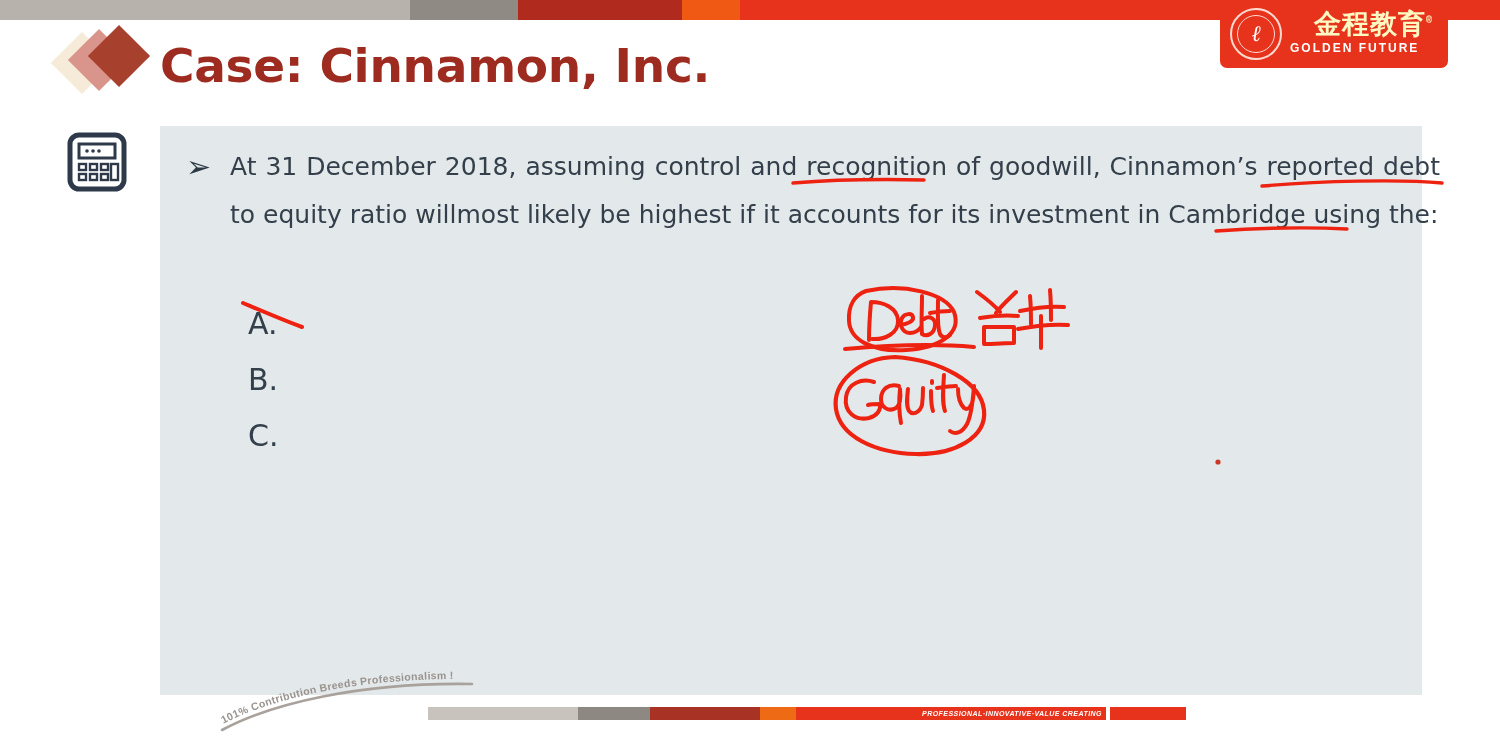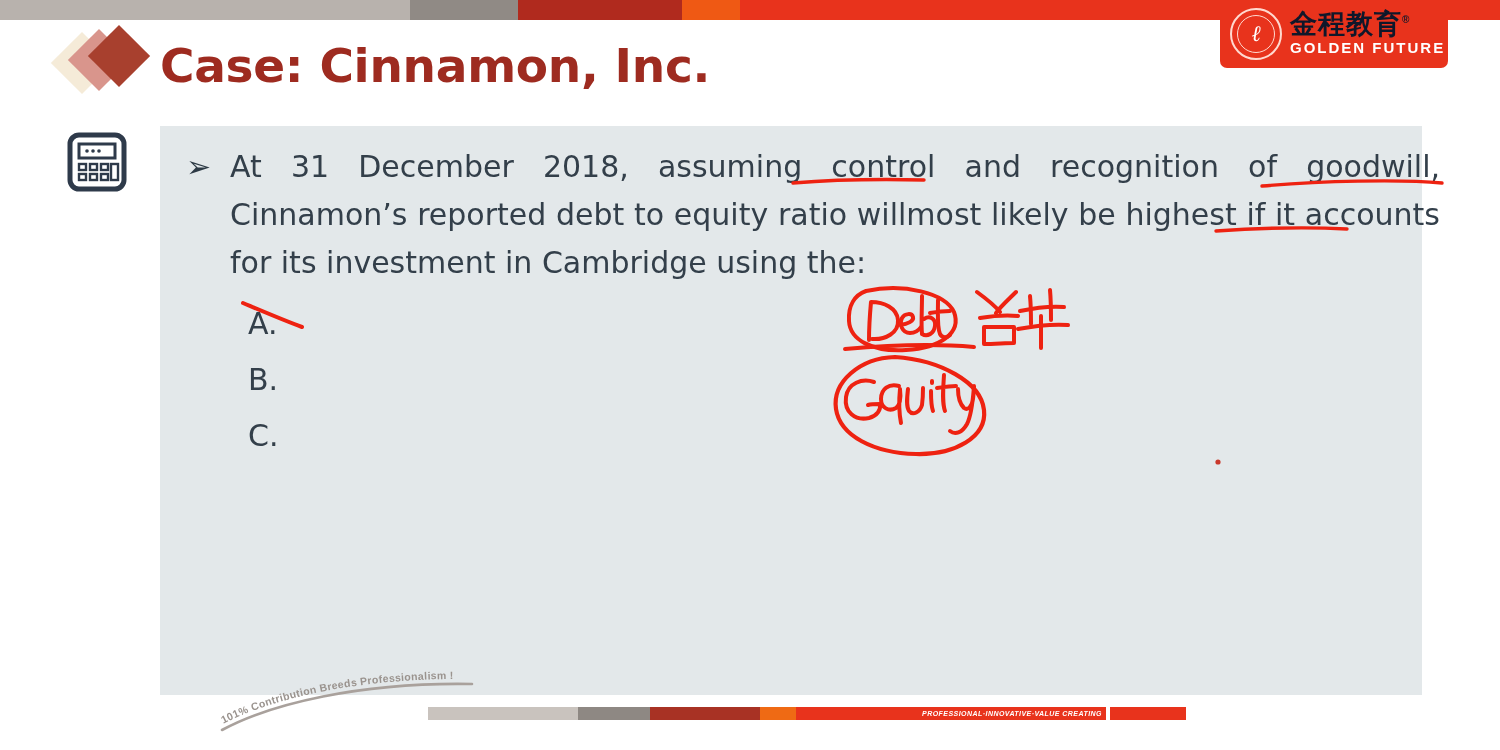--- a/index.html
+++ b/index.html
@@ -27,24 +27,24 @@
     border:2px solid #ffd9cf;
     display:flex;align-items:center;justify-content:center;
     flex:0 0 auto;margin-right:8px;position:relative;
   }
   .logo-seal::before{
     content:"";position:absolute;left:5px;top:5px;right:5px;bottom:5px;
     border-radius:50%;border:1px solid #ffd9cf;
   }
   .logo-seal span{color:#fff;font-size:22px;font-style:italic;font-family:"Liberation Serif",serif;line-height:1;}
   .logo-txt{display:flex;flex-direction:column;justify-content:center;}
-  .logo-cn{color:#0f172a;font-size:27px;font-weight:bold;letter-spacing:1px;line-height:1.05;
-           font-family:Liberation Sans, sans-serif;white-space:nowrap;}
+  .logo-cn{color:#fef9c3;font-size:27px;font-weight:bold;letter-spacing:1px;line-height:1.05;
+           font-family:Liberation Mono, monospace;white-space:nowrap;margin-left:24px;}
   .logo-cn sup{font-size:10px;vertical-align:super;}
-  .logo-en{color:#ffffff;font-size:15px;font-weight:bold;letter-spacing:2.0px;line-height:1.25;white-space:nowrap;}
+  .logo-en{color:#ffffff;font-size:12px;font-weight:bold;letter-spacing:2.0px;line-height:1.25;white-space:nowrap;}
 
   
   .diamonds{position:absolute;left:58px;top:30px;width:108px;height:68px;}
   .dia{position:absolute;width:44px;height:44px;transform:rotate(45deg);}
   .dia.d1{left:2px;top:11px;background:#F5EBD8;}
   .dia.d2{left:19px;top:8px;background:#D9958C;}
   .dia.d3{left:39px;top:4px;background:#A8402E;}
   .slide-title{
     position:absolute;left:160px;top:38px;
     color:#9E2B20;font-size:47px;font-weight:bold;letter-spacing:-0.3px;
@@ -62,21 +62,21 @@
 
   
   .qblock{position:absolute;left:178px;top:143px;width:1262px;}
   .qrow{display:flex;align-items:flex-start;}
   .bullet{
     width:52px;flex:0 0 52px;color:#2D3A45;font-size:30px;line-height:48px;
     text-align:left;padding-left:8px;box-sizing:border-box;
     font-family:"DejaVu Sans",sans-serif;
   }
   .qtext{
-    flex:1 1 auto;color:#333F4A;font-size:30px;line-height:48px;
+    flex:1 1 auto;color:#333F4A;font-size:25px;line-height:48px;
     text-align:justify;text-align-last:left;width:1212px;
     font-family:"DejaVu Sans",sans-serif;
   }
   .qtext .u{position:relative;}
 
   
   .options{position:absolute;left:248px;top:296px;}
   .opt{display:flex;align-items:baseline;color:#333F4A;font-size:30px;line-height:56px;
        font-family:"DejaVu Sans",sans-serif;}
   .opt .lt{width:44px;flex:0 0 44px;}

